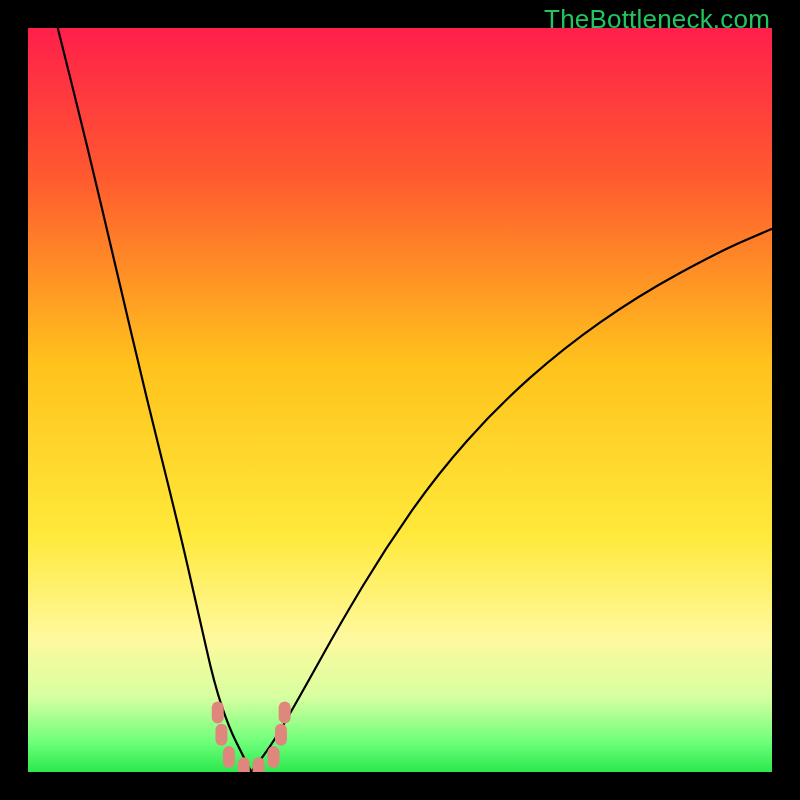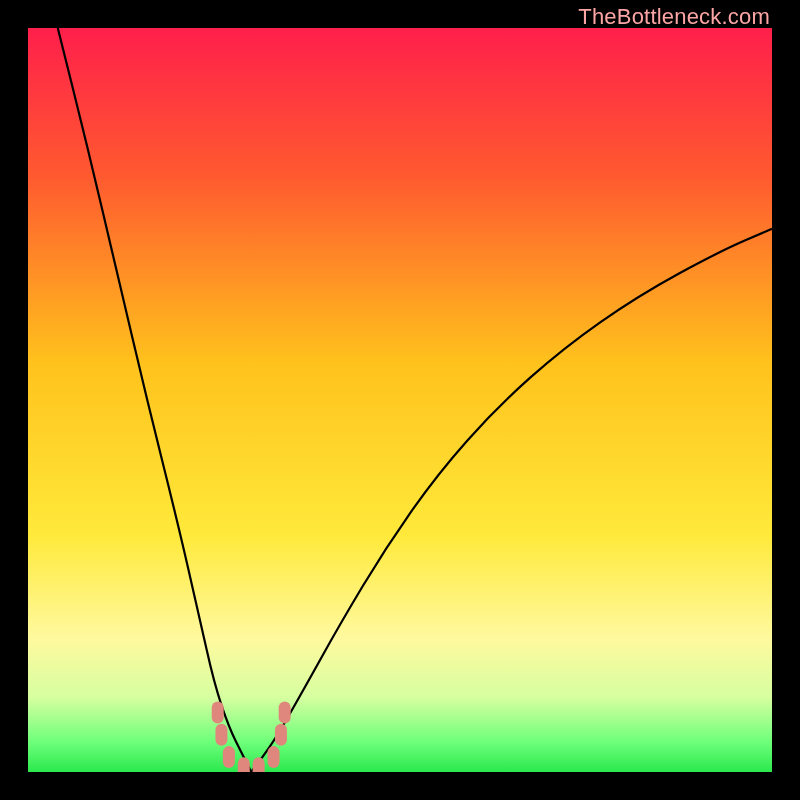--- a/index.html
+++ b/index.html
@@ -24,23 +24,23 @@
     top: 0;
     width: 744px;
     height: 744px;
     overflow: hidden;
   }
   .watermark {
     position: absolute;
     top: 4px;
     right: 30px;
     font-family: Arial, Helvetica, sans-serif;
-    font-size: 22px;
+    font-size: 26px;
     font-weight: 500;
-    color: #fca5a5;
+    color: #22c55e;
     letter-spacing: 0.2px;
     z-index: 10;
   }
   svg.curves {
     position: absolute;
     left: 0;
     top: 0;
     z-index: 5;
   }
 </style>

